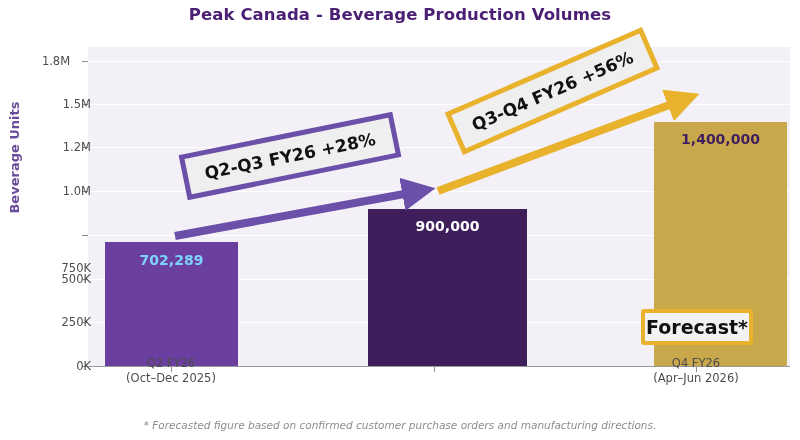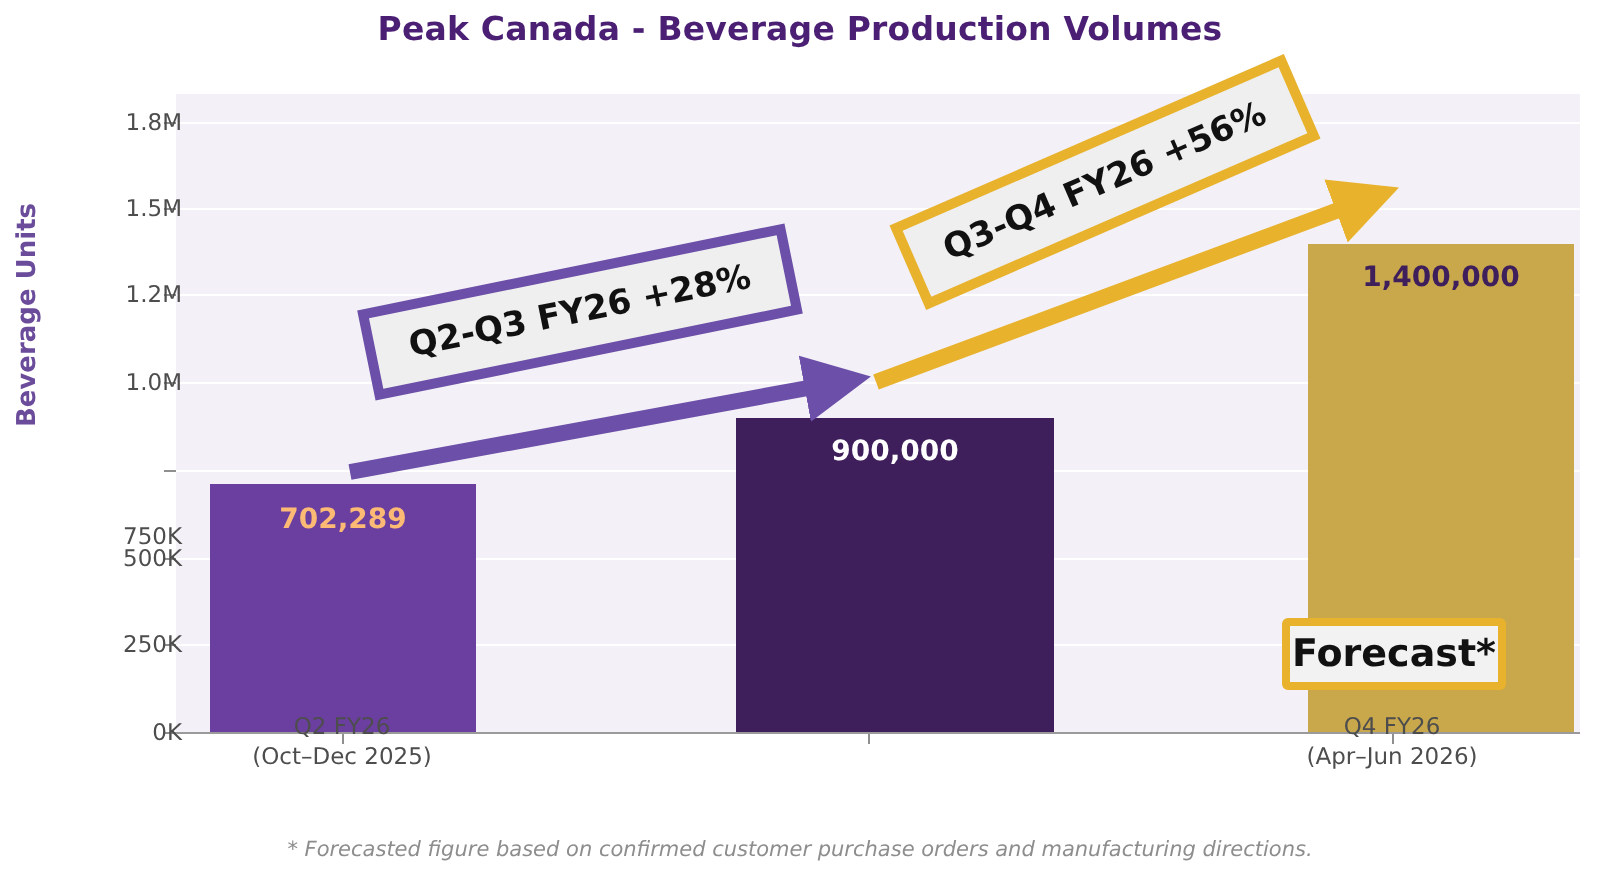--- a/index.html
+++ b/index.html
@@ -218,33 +218,33 @@
 
   <div class="y-tick" style="top:61px;"></div>
   <div class="y-tick" style="top:104px;"></div>
   <div class="y-tick" style="top:147px;"></div>
   <div class="y-tick" style="top:191px;"></div>
   <div class="y-tick" style="top:235px;"></div>
   <div class="y-tick" style="top:279px;"></div>
   <div class="y-tick" style="top:322px;"></div>
   <div class="y-tick" style="top:366px;"></div>
 
-  <div class="y-tick-label" style="top:61px;">1.8M</div>
+  <div class="y-tick-label" style="top:61px;text-align:center;">1.8M</div>
   <div class="y-tick-label" style="top:104px;">1.5M</div>
   <div class="y-tick-label" style="top:147px;">1.2M</div>
   <div class="y-tick-label" style="top:191px;">1.0M</div>
   <div class="y-tick-label" style="top:220px;margin-top:48px;">750K</div>
   <div class="y-tick-label" style="top:279px;">500K</div>
   <div class="y-tick-label" style="top:322px;">250K</div>
   <div class="y-tick-label" style="top:366px;">0K</div>
 
   <div id="y-axis-title">Beverage Units</div>
 
   <div class="bar" style="left:105px; top:242px; width:133px; height:124px; background:#6B3FA0;">
-    <div class="bar-value" style="top:10px; color:#fdba74;">702,289</div>
+    <div class="bar-value" style="top:10px; color:#7dd3fc;">702,289</div>
   </div>
 
   <div class="bar" style="left:368px; top:209px; width:159px; height:157px; background:#3E1F5C;">
     <div class="bar-value" style="top:9px; color:#FFFFFF;">900,000</div>
   </div>
 
   <div class="bar" style="left:630px; top:122px; width:133px; height:244px; background:#C9A84C;margin-left:24px;">
     <div class="bar-value" style="top:9px; color:#3E1F5C;">1,400,000</div>
   </div>
 

